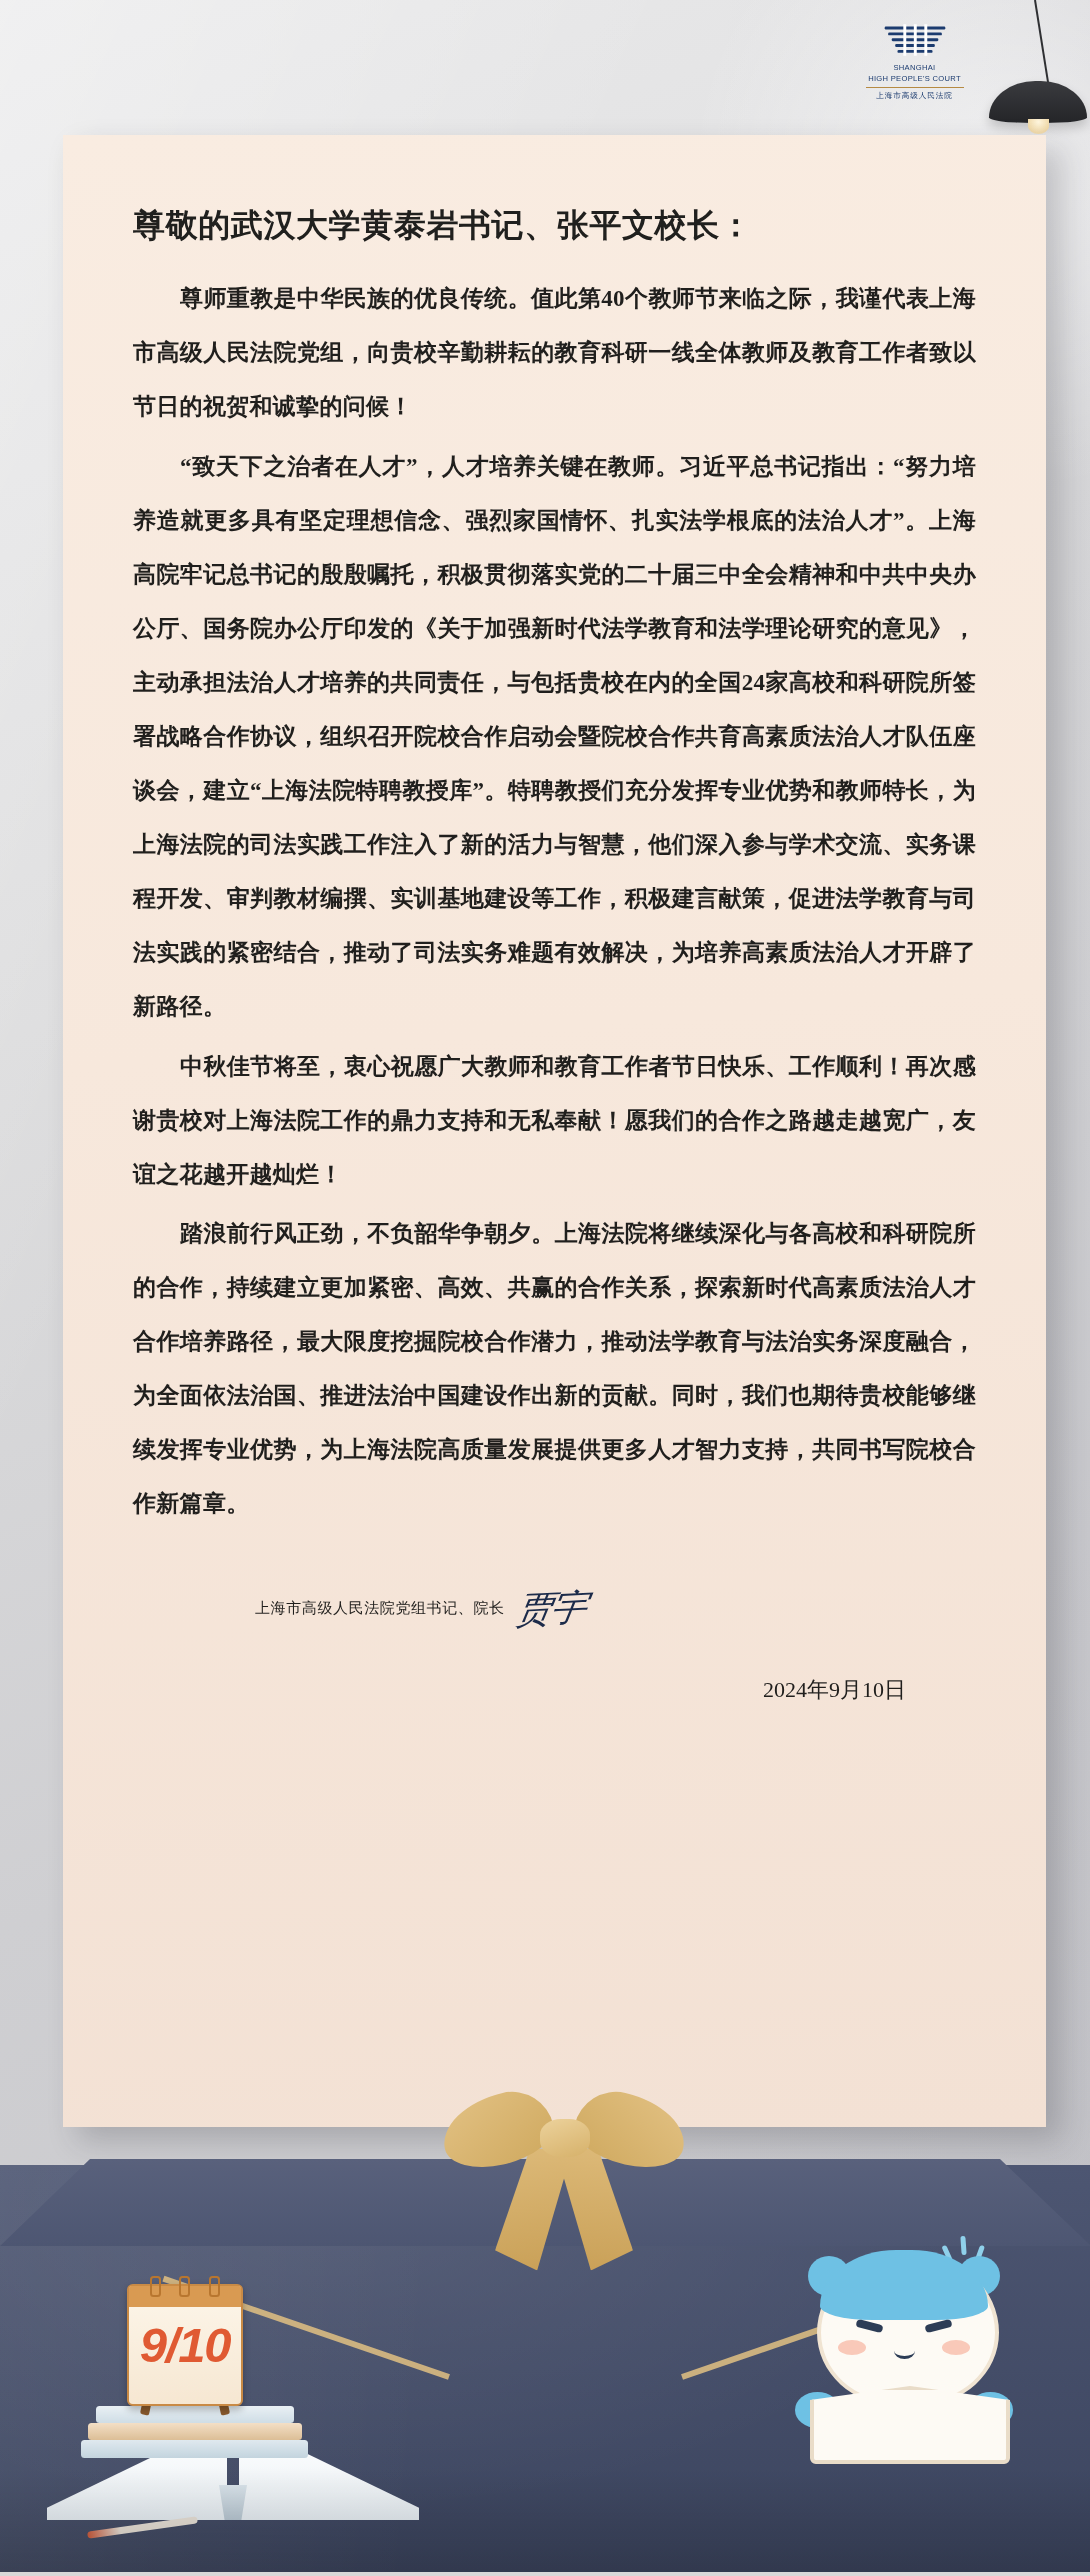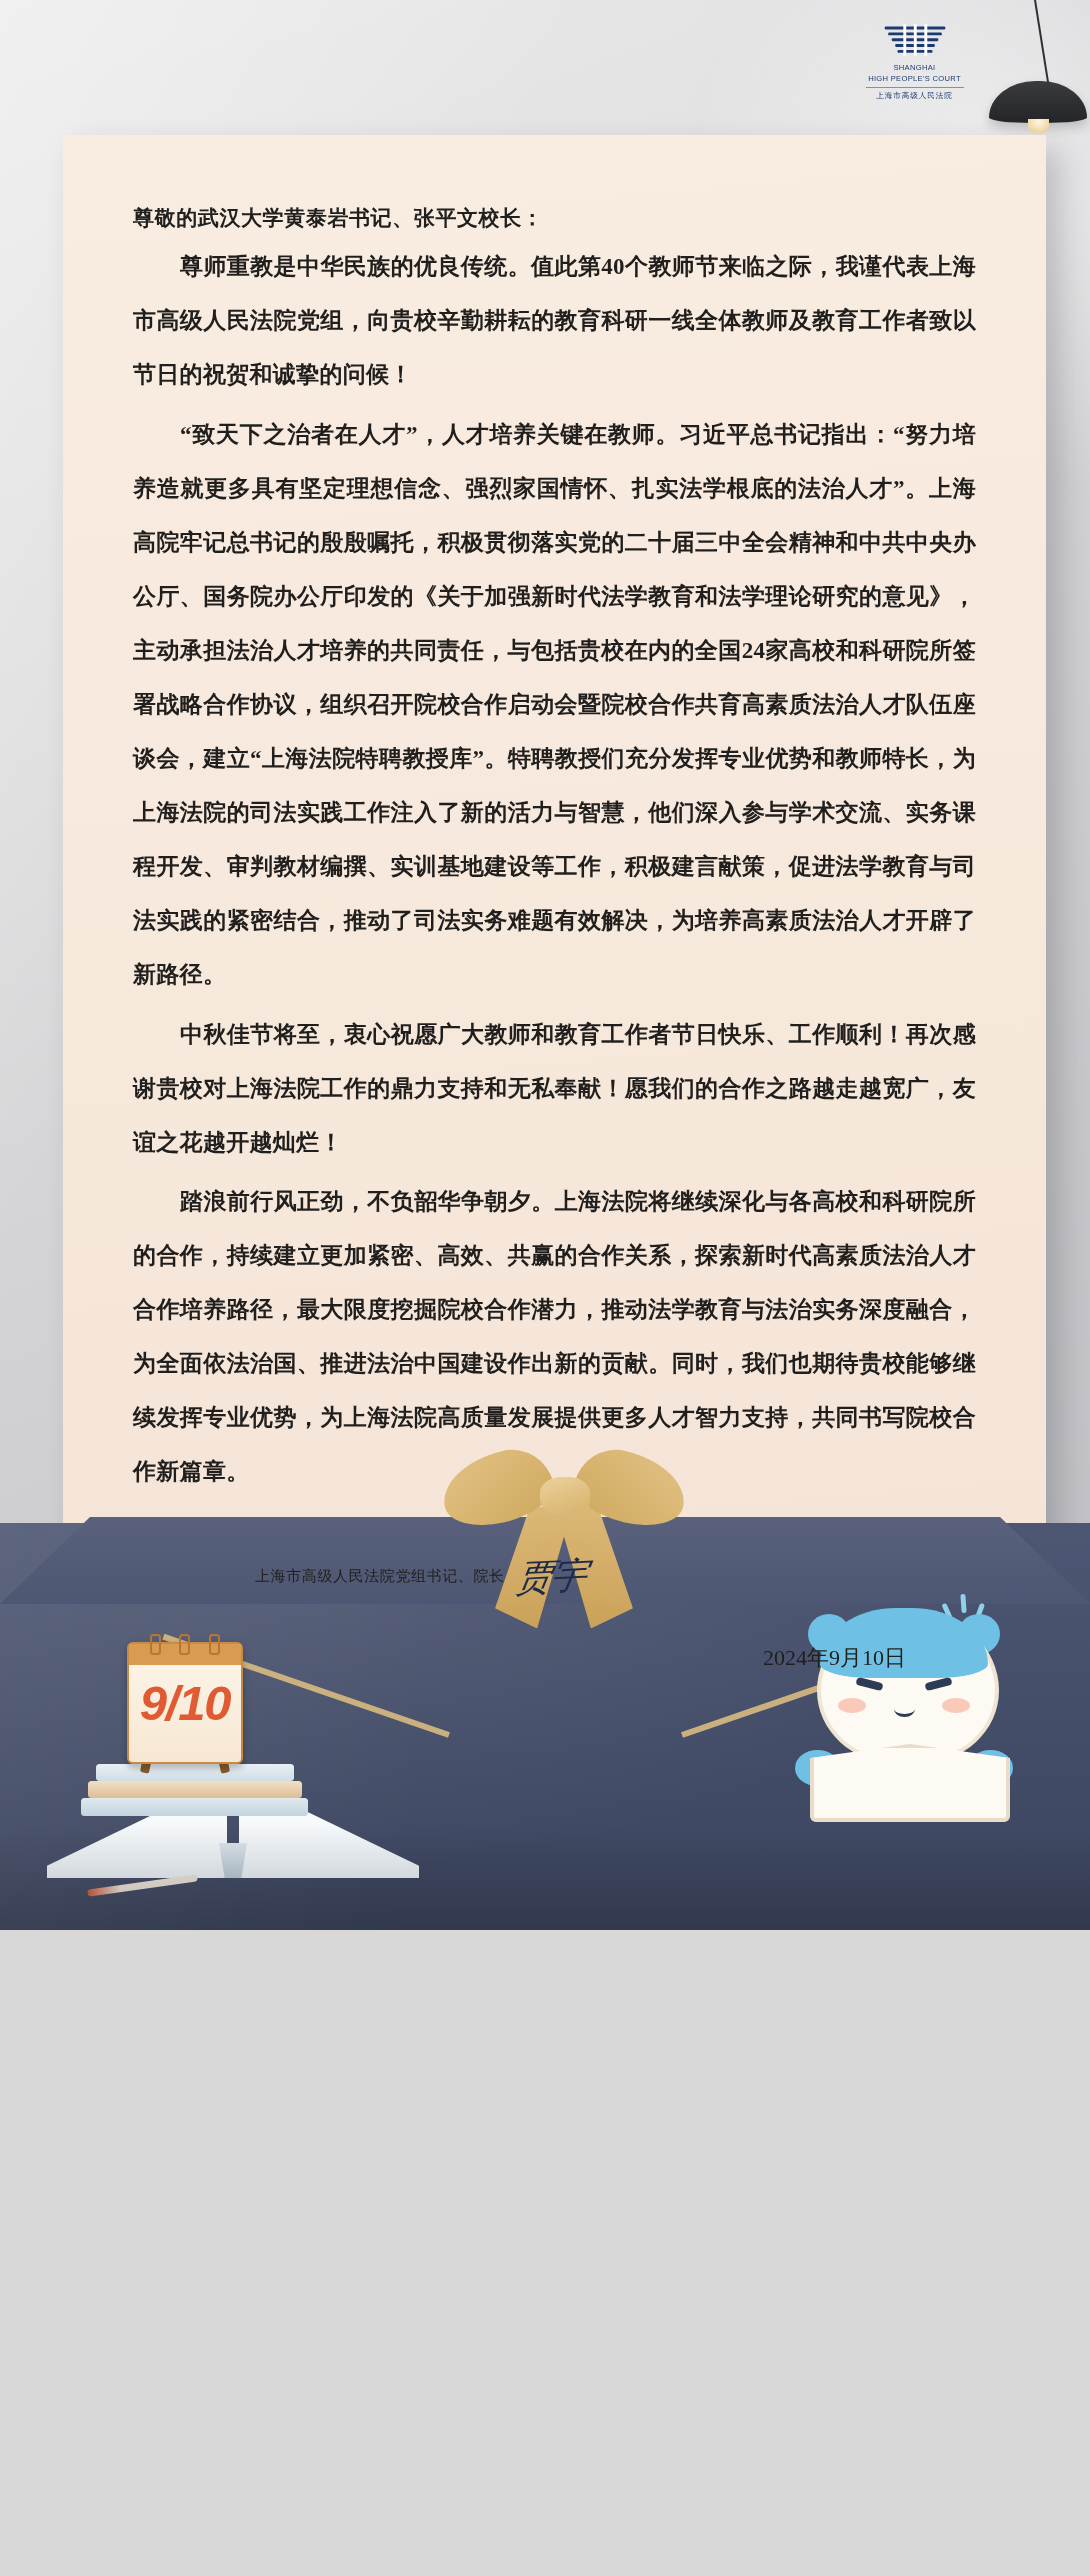--- a/index.html
+++ b/index.html
@@ -6,21 +6,21 @@
     margin: 0;
     padding: 0;
     background: #d8d8d8;
   }
   body {
     font-family: "Liberation Serif", "DejaVu Serif", serif;
   }
   .poster {
     position: relative;
     width: 1091px;
-    height: 1930px;
+    height: 2572px;
     overflow: hidden;
     background: linear-gradient(160deg, #e9e9ea 0%, #dcdcdd 35%, #cfcfd2 65%, #c6c6ca 100%);
   }
 
   
   .wall-glow {
     position: absolute;
     left: 686px;
     top: -145px;
     width: 640px;
@@ -139,25 +139,25 @@
       rgba(205,174,152,0.35) 54px
     );
     pointer-events: none;
   }
   .letter-inner {
     position: relative;
     z-index: 2;
     padding: 69px 70px 0 70px;
   }
   .salutation {
-    font-size: 21px;
+    font-size: 32px;
     font-weight: bold;
     color: #20201e;
     letter-spacing: 0.6px;
-    margin-bottom: 8px;
+    margin-bottom: 24px;
   }
   .para {
     font-size: 23px;
     line-height: 54px;
     color: #201f1d;
     text-align: justify;
     text-justify: inter-ideograph;
     text-indent: 47px;
     margin: 0 0 5.8px 0;
     letter-spacing: 0.3px;

